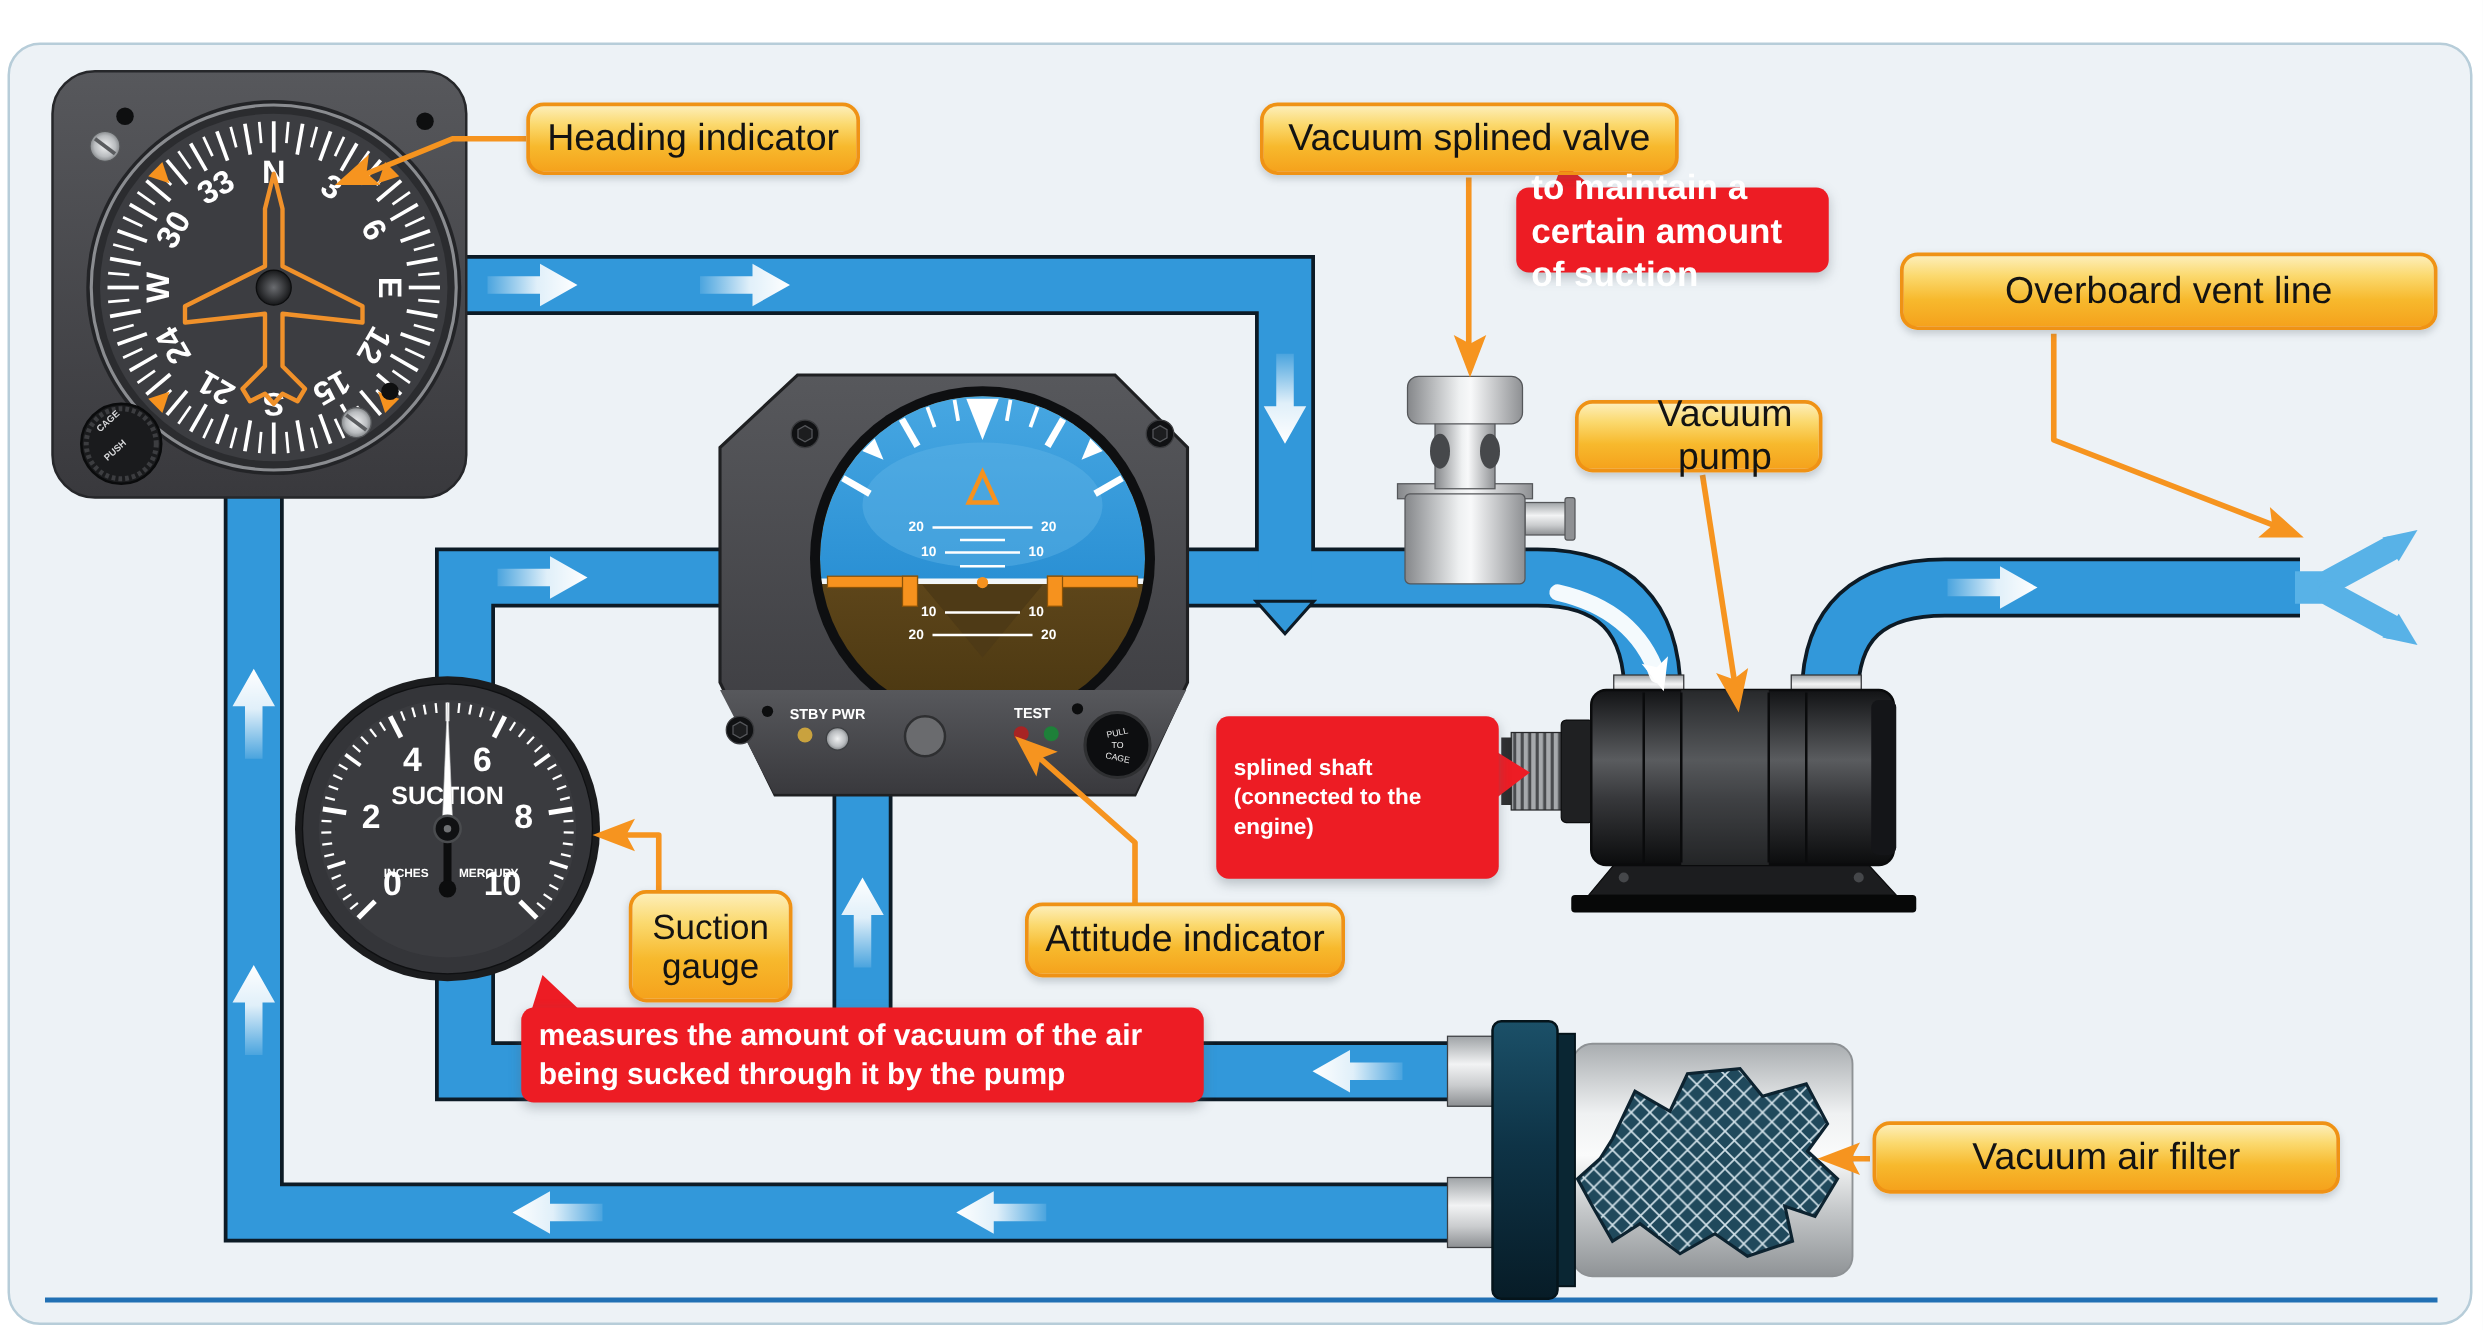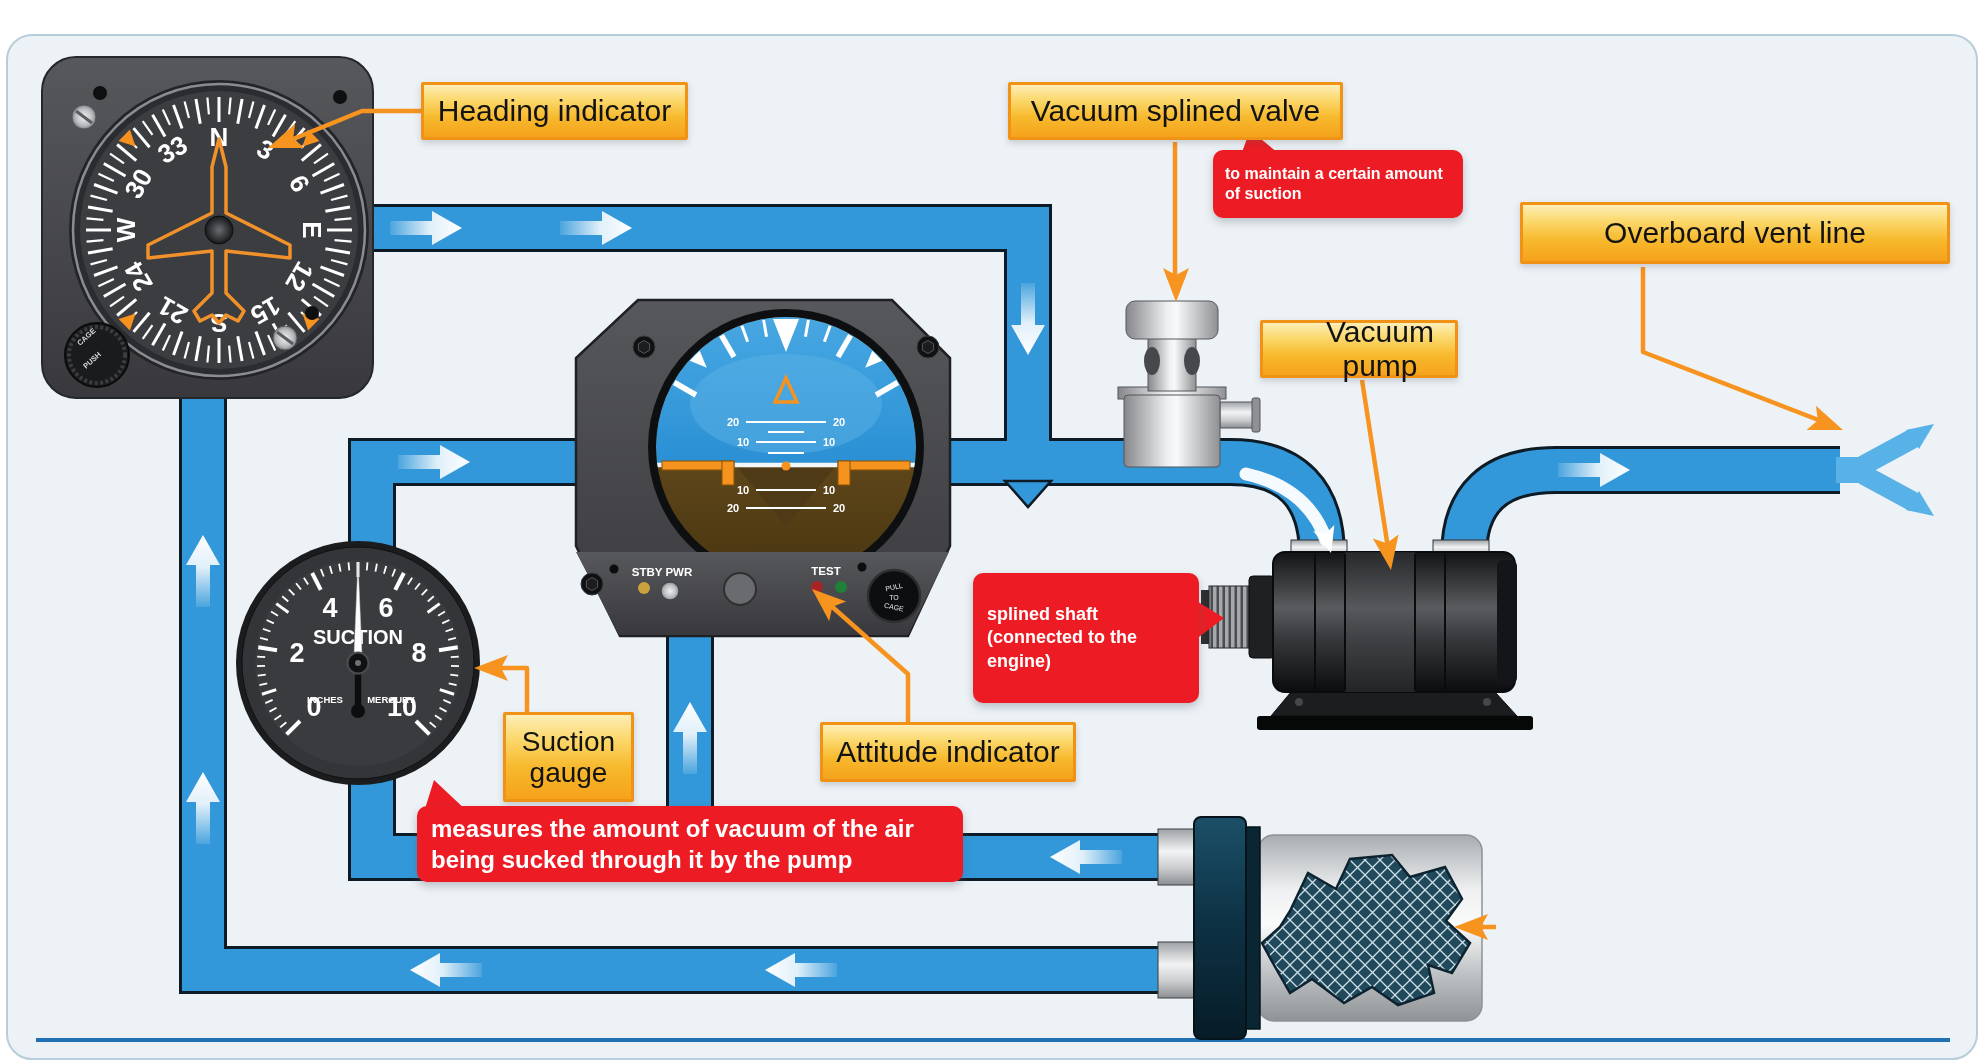--- a/index.html
+++ b/index.html
@@ -4,27 +4,27 @@
 <style>
   html,body{margin:0;padding:0;background:#fff;font-family:"Liberation Sans",sans-serif;}
   #stage{position:relative;width:1986px;height:1064px;overflow:hidden;background:#fff;}
   #panel{position:absolute;left:6px;top:34px;width:1968px;height:1022px;background:#edf2f6;
          border:2px solid #b7cdd9;border-radius:26px;}
   #bottomline{position:absolute;left:36px;top:1038px;width:1914px;height:4px;background:var(--blue-line,#2170b4);}
   #gfx{position:absolute;left:0;top:0;width:1986px;height:1064px;}
   .label{position:absolute;display:flex;align-items:center;justify-content:center;text-align:center;
          color:#131313;font-size:30px;line-height:1.12;
          background:linear-gradient(180deg,#fdeeb8 0%,#fbd96e 28%,#f7b92d 62%,#f5a21c 100%);
-         border:3px solid var(--orange-border,#ef9215);border-radius:2px;
+         border:3px solid var(--orange-border,#ef9215);border-radius:14px;
          box-shadow:0 3px 6px rgba(80,90,100,.25);box-sizing:border-box;padding:2px 6px;}
   .note{position:absolute;background:var(--red,#ed1c24);color:#fff;font-weight:bold;
         border-radius:10px;box-sizing:border-box;box-shadow:0 4px 9px rgba(90,100,110,.35);
         display:flex;align-items:center;}
   .note .txt{width:100%;}
-  #note-relief{left:1213px;top:150px;width:250px;height:68px;font-size:16px;line-height:1.25;padding:6px 12px;}
+  #note-relief{left:1213px;top:150px;width:250px;height:68px;font-size:28px;line-height:1.25;padding:6px 12px;}
   #note-splined{left:973px;top:573px;width:226px;height:130px;font-size:18px;line-height:1.28;padding:8px 14px;}
   #note-measures{left:417px;top:806px;width:546px;height:76px;font-size:24px;line-height:1.3;padding:6px 14px;}
   #label-heading{left:421px;top:82px;width:267px;height:58px;}
   #label-relief{left:1008px;top:82px;width:335px;height:58px;}
   #label-pump{left:1260px;top:320px;width:198px;height:58px;padding-left:48px;}
   #label-vent{left:1520px;top:202px;width:430px;height:62px;}
   #label-suction{left:503px;top:712px;width:131px;height:90px;font-size:28px;}
   #label-attitude{left:820px;top:722px;width:256px;height:60px;}
   #label-filter{left:1498px;top:897px;width:374px;height:58px;}
 </style>
@@ -479,20 +479,21 @@
       <polygon points="424,812 468,812 434,780"></polygon>
     </g>
   </svg>
 
   <div id="label-heading" class="label">Heading indicator</div>
   <div id="label-relief" class="label">Vacuum splined valve</div>
   <div id="label-pump" class="label">Vacuum pump</div>
   <div id="label-vent" class="label">Overboard vent line</div>
   <div id="label-suction" class="label">Suction gauge</div>
   <div id="label-attitude" class="label">Attitude indicator</div>
+  <div id="label-filter" class="label">Vacuum air filter</div>
 
   <div id="note-relief" class="note">
     <div class="txt">to maintain a certain amount of suction</div>
   </div>
   <div id="note-splined" class="note">
     <div class="txt">splined shaft (connected to the engine)</div>
   </div>
   <div id="note-measures" class="note">
     <div class="txt">measures the amount of vacuum of the air being sucked through it by the pump</div>
   </div>

